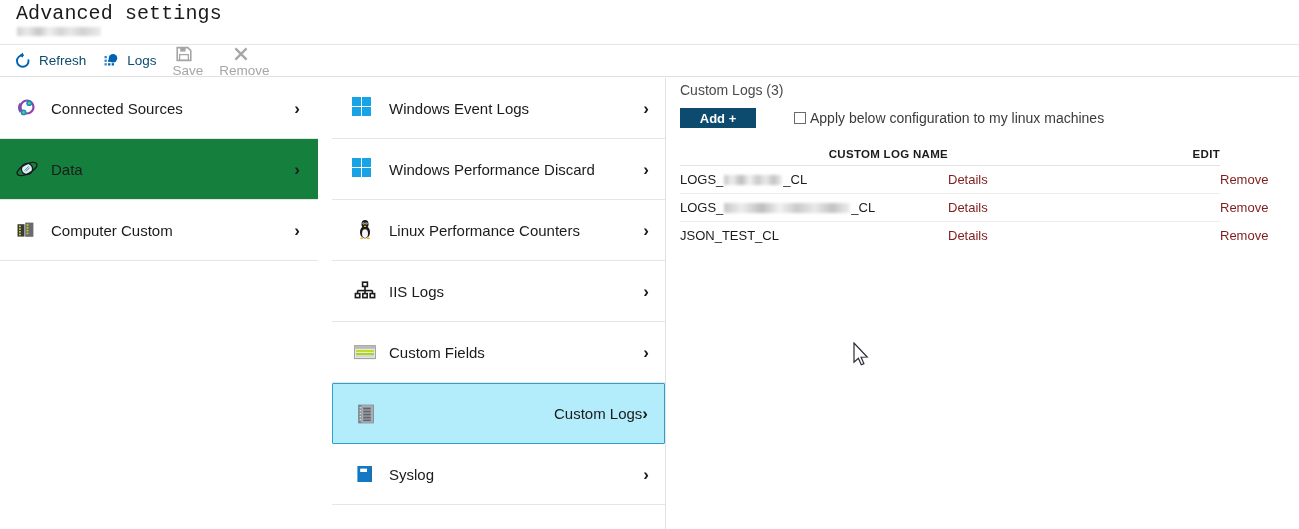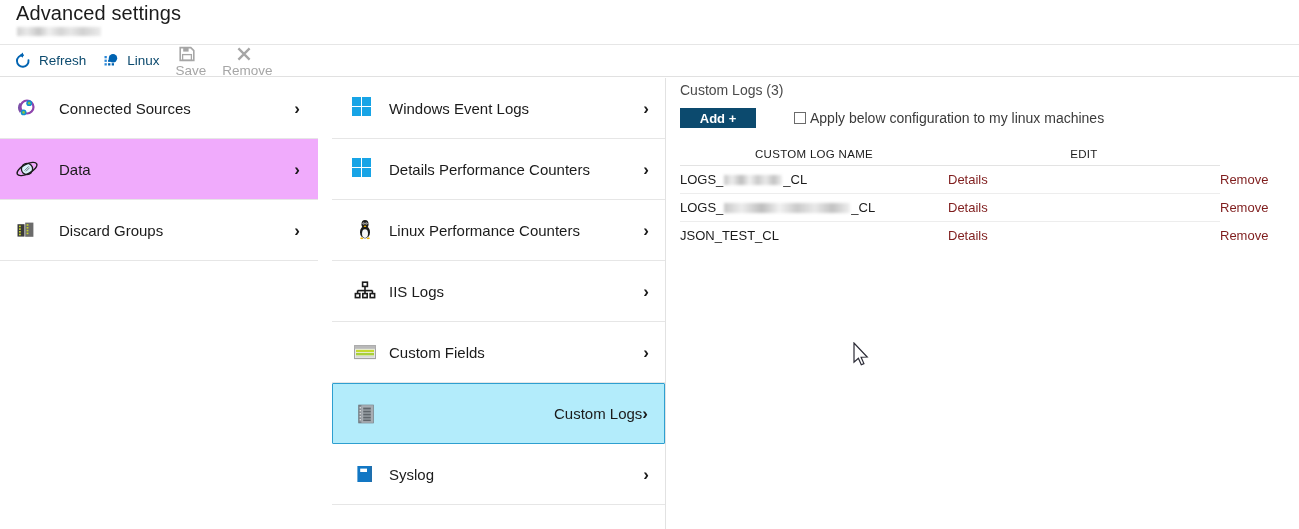--- a/index.html
+++ b/index.html
@@ -23,20 +23,21 @@
     position: relative;
   }
   .page-title {
     position: absolute;
     left: 16px;
     top: 2px;
     font-size: 20px;
     font-weight: 400;
     color: #1b1b1b;
     letter-spacing: 0.1px;
+    font-family: Liberation Mono, monospace;
   }
   .subtitle-blur {
     position: absolute;
     left: 17px;
     top: 27px;
     width: 84px;
     height: 9px;
     background: linear-gradient(90deg,#cfcfcf 0%,#e8e8e8 12%,#c4c4c4 26%,#efefef 38%,#d2d2d2 52%,#e6e6e6 64%,#cfcfcf 78%,#eaeaea 100%);
     filter: blur(1.6px);
     opacity: .95;
@@ -126,32 +127,32 @@
   }
   .navrow .chev {
     margin-right: 18px;
     font-size: 17px;
     font-weight: bold;
     color: #1b1b1b;
     line-height: 1;
     flex: 0 0 auto;
   }
   .navrow.selected {
-    background: #f0abfc;
+    background: #15803d;
   }
   .col-mid .navrow.selected {
     background: #b3ecfb;
     border: 1px solid #2e9fd0;
     border-radius: 1px;
     text-align: right;
   }
   .col-mid .navrow { height: 61px; }
   .col-mid .navrow .nicon { margin-left: 20px; margin-right: 11px; }
   .col-mid .navrow .chev { margin-right: 16px; }
-  .col-left .navrow .nlabel { margin-left: 9px; }
+  .col-left .navrow .nlabel { margin-left: 1px; }
 
   
   .rp-title {
     position: absolute;
     left: 14px; top: 4px;
     font-size: 14px;
     color: #4a4a4a;
   }
   .rp-actions {
     position: absolute;
@@ -194,23 +195,23 @@
 
   table.logs {
     position: absolute;
     left: 14px;
     top: 64px;
     width: 606px;
     border-collapse: collapse;
     table-layout: fixed;
   }
   table.logs th {
-    text-align: center;
+    text-align: right;
     font-size: 11.5px;
-    font-weight: normal;
+    font-weight: bold;
     letter-spacing: 0.3px;
     color: #1b1b1b;
     padding: 0 0 5px 0;
     border-bottom: 1px solid #e3e3e3;
     height: 18px;
     vertical-align: bottom;
   }
   table.logs th.c-name { width: 268px; }
   table.logs th.c-edit { width: 272px; }
   table.logs th.c-rm { width: 66px; border-bottom: none; }
@@ -287,21 +288,21 @@
       <svg width="18" height="18" viewBox="0 0 18 18">
         <circle cx="11" cy="6.2" r="4.2" fill="#0063b1"></circle>
         <rect x="2.5" y="4.0" width="2.3" height="2.3" fill="#2b88d8"></rect>
         <rect x="2.5" y="7.6" width="2.3" height="2.3" fill="#2b88d8"></rect>
         <rect x="2.5" y="11.2" width="2.3" height="2.3" fill="#2b88d8"></rect>
         <rect x="6.1" y="7.6" width="2.3" height="2.3" fill="#0063b1"></rect>
         <rect x="6.1" y="11.2" width="2.3" height="2.3" fill="#0063b1"></rect>
         <rect x="9.7" y="11.2" width="2.3" height="2.3" fill="#0063b1"></rect>
       </svg>
     </span>
-    <span>Linux</span>
+    <span>Logs</span>
   </div>
 
   <div class="cmd disabled">
     <span class="ci">
       <svg width="18" height="18" viewBox="0 0 18 18">
         <path d="M2.2 2.6 h10.6 l3 3 v9.8 h-13.6 z" fill="none" stroke="#a6a6a6" stroke-width="1.6"></path>
         <rect x="5.2" y="2.6" width="5.4" height="4.0" fill="#a6a6a6"></rect>
         <rect x="4.6" y="9.6" width="8.8" height="5.8" fill="none" stroke="#a6a6a6" stroke-width="1.3"></rect>
       </svg>
     </span>
@@ -360,21 +361,21 @@
           <rect x="5.0" y="8.6" width="1.8" height="1.6" fill="#c8d62a"></rect>
           <rect x="5.0" y="11.3" width="1.8" height="1.6" fill="#c8d62a"></rect>
           <rect x="5.0" y="14.0" width="1.8" height="1.6" fill="#c8d62a"></rect>
           <rect x="5.0" y="16.7" width="1.8" height="1.6" fill="#c8d62a"></rect>
           <rect x="12.6" y="7.2" width="1.8" height="1.6" fill="#c8d62a"></rect>
           <rect x="12.6" y="10.0" width="1.8" height="1.6" fill="#c8d62a"></rect>
           <rect x="12.6" y="12.8" width="1.8" height="1.6" fill="#c8d62a"></rect>
           <rect x="12.6" y="15.6" width="1.8" height="1.6" fill="#c8d62a"></rect>
         </svg>
       </span>
-      <span class="nlabel">Discard Groups</span>
+      <span class="nlabel">Computer Custom</span>
       <span class="chev">›</span>
     </div>
 
   </div>
 
   <div class="col-mid">
 
     <div class="navrow">
       <span class="nicon">
         <span class="win-logo">
@@ -390,21 +391,21 @@
 
     <div class="navrow">
       <span class="nicon">
         <span class="win-logo">
             <i class="a"></i>
             <i class="b"></i>
             <i class="c"></i>
             <i class="d"></i>
           </span>
       </span>
-      <span class="nlabel">Details Performance Counters</span>
+      <span class="nlabel">Windows Performance Discard</span>
       <span class="chev">›</span>
     </div>
 
     <div class="navrow">
       <span class="nicon">
         <svg width="26" height="26" viewBox="0 0 26 26">
           <ellipse cx="13" cy="15.2" rx="5" ry="6.2" fill="#1b1b1b"></ellipse>
           <ellipse cx="13" cy="7.2" rx="3.5" ry="4.1" fill="#1b1b1b"></ellipse>
           <ellipse cx="13" cy="16.6" rx="3" ry="4.3" fill="#f6f6f6"></ellipse>
           <circle cx="11.6" cy="6.6" r="1.15" fill="#fff"></circle>

